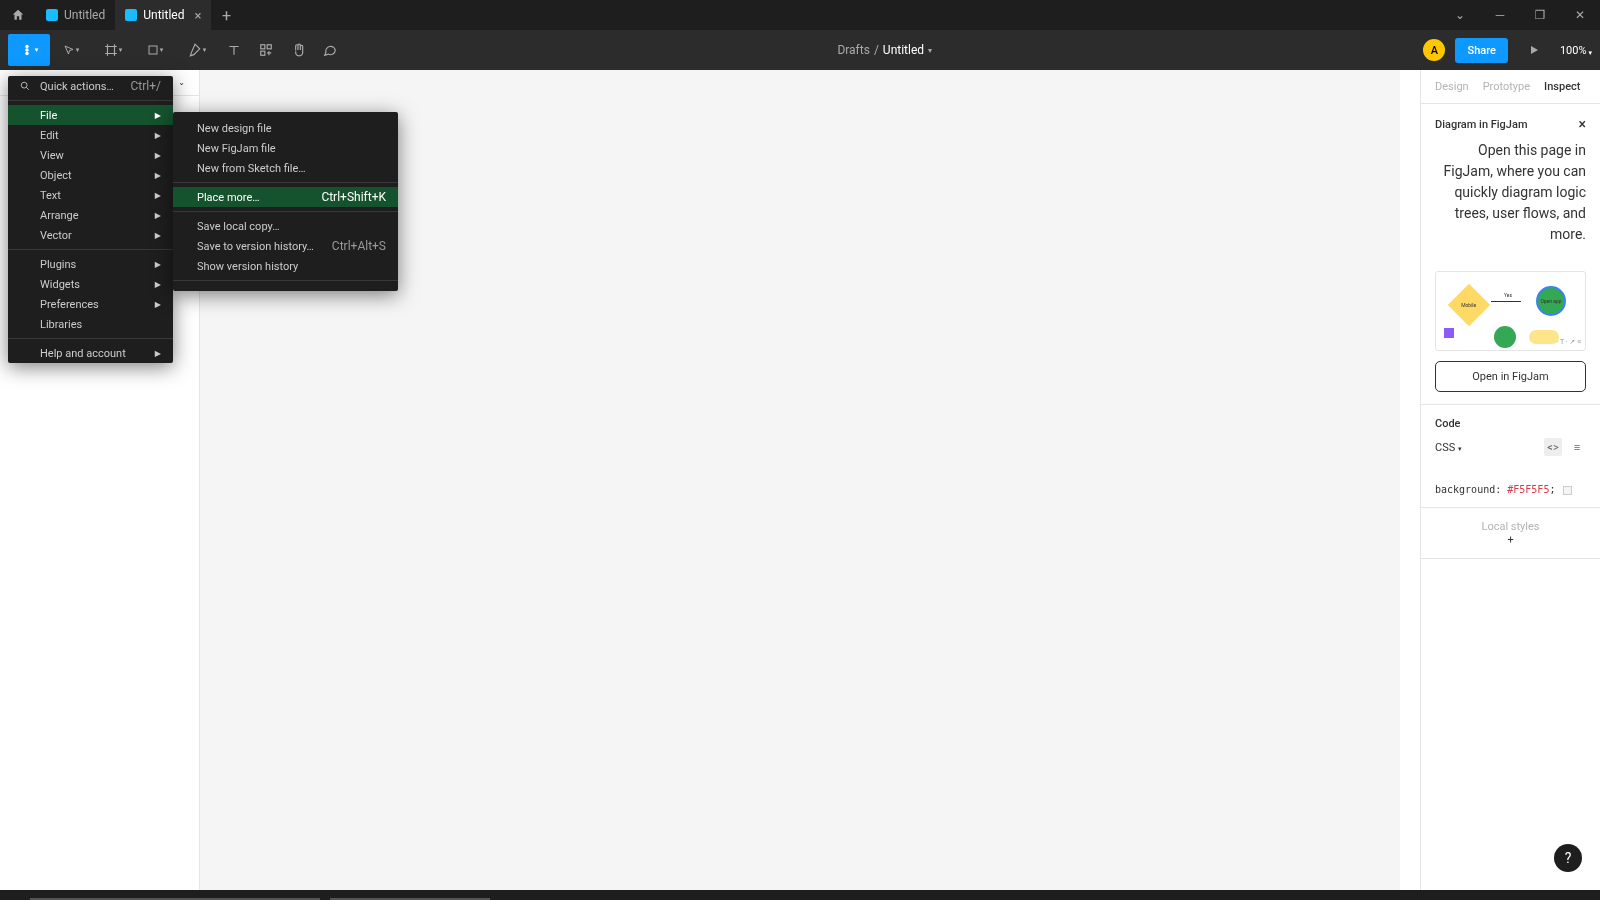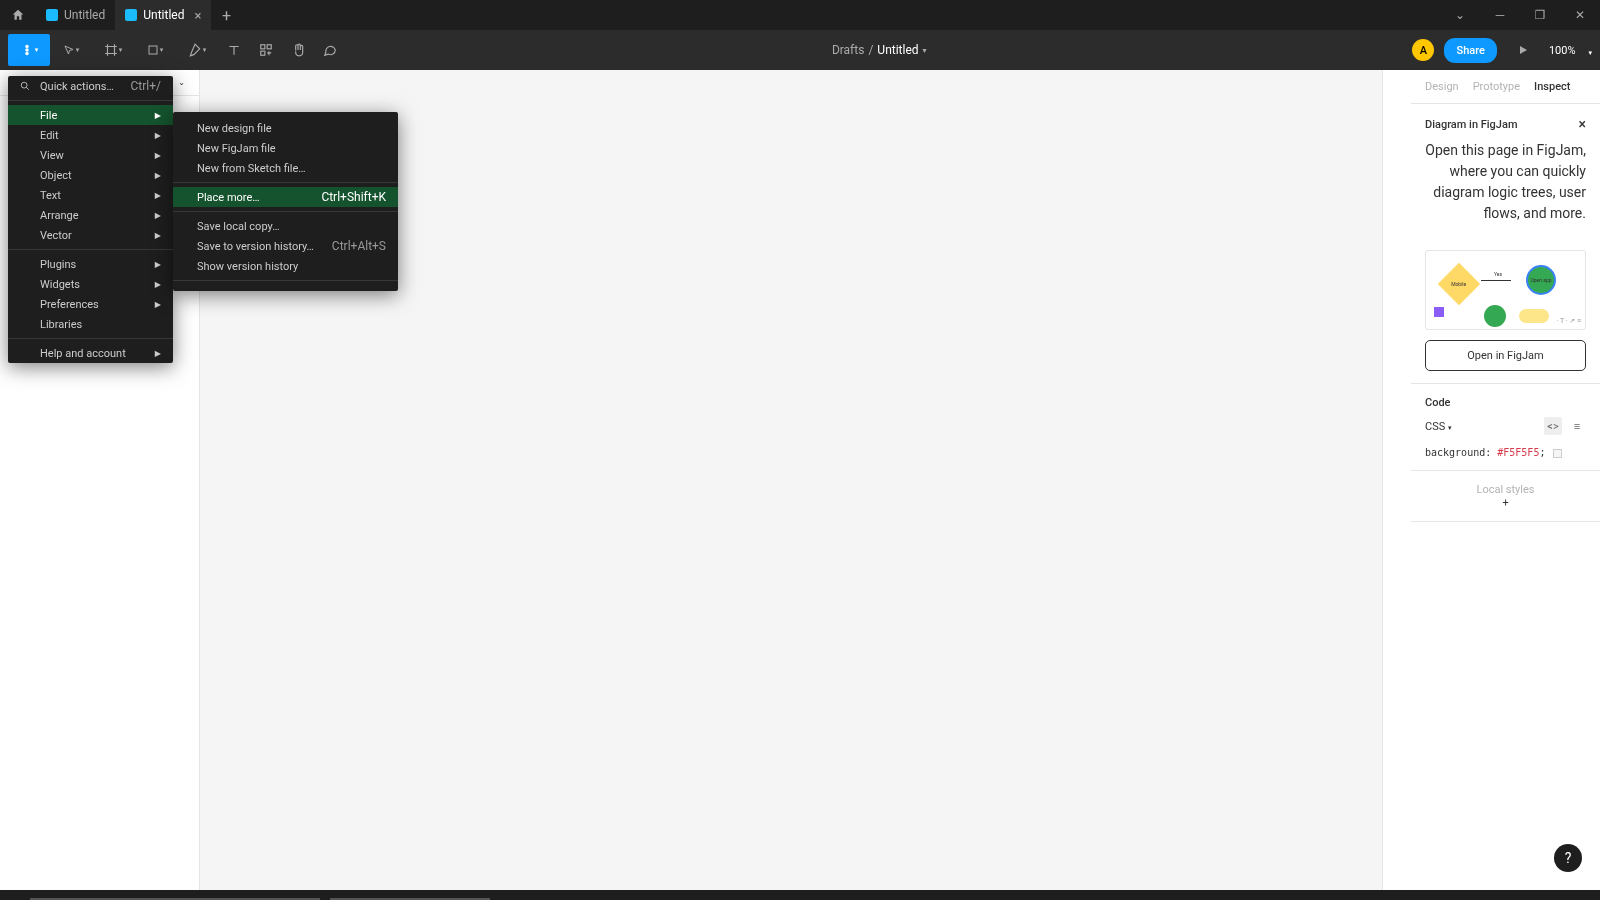--- a/index.html
+++ b/index.html
@@ -20,42 +20,42 @@
 .toolbar { height: 40px; background: #2c2c2c; display: flex; align-items: center; padding: 0 8px; }
 .tool-group { display: flex; align-items: center; height: 100%; }
 .tool-btn { width: 32px; height: 32px; display: flex; align-items: center; justify-content: center; color: #aaa; border-radius: 2px; position: relative; }
 .tool-btn.active { background: #0d99ff; color: #fff; }
 .tool-btn .chevron { font-size: 7px; margin-left: 1px; }
 .tool-wide { width: 42px; }
 .toolbar-center { flex: 1; display: flex; align-items: center; justify-content: center; gap: 4px; color: #aaa; font-size: 12px; }
 .toolbar-center .title { color: #fff; }
 .toolbar-right { display: flex; align-items: center; gap: 10px; }
 .avatar { width: 22px; height: 22px; border-radius: 50%; background: #ffc700; color: #000; display: flex; align-items: center; justify-content: center; font-size: 11px; font-weight: 500; }
-.share-btn { background: #0d99ff; color: #fff; padding: 6px 12px; border-radius: 11px; font-size: 11px; font-weight: 500; }
-.zoom { color: #fff; font-size: 11px; display: flex; align-items: flex-end; gap: 13px; }
+.share-btn { background: #0d99ff; color: #fff; padding: 6px 12px; border-radius: 3px; font-size: 11px; font-weight: 500; }
+.zoom { color: #fff; font-size: 11px; display: flex; align-items: flex-end; gap: 2px; }
 
 
 .left-panel { position: absolute; left: 0; top: 70px; width: 200px; bottom: 10px; background: #fff; border-right: 1px solid #e5e5e5; }
 .page-hdr { display: flex; align-items: center; padding: 6px 14px; font-size: 11px; color: #333; border-bottom: 1px solid #e5e5e5; }
 
 
 .canvas { position: absolute; left: 200px; top: 70px; right: 200px; bottom: 10px; background: #f5f5f5; }
 
 
-.right-panel { position: absolute; right: 0; top: 70px; width: 218px; bottom: 10px; background: #fff; border-left: 1px solid #e5e5e5; padding-left: 28px; }
+.right-panel { position: absolute; right: 0; top: 70px; width: 180px; bottom: 10px; background: #fff; border-left: 1px solid #e5e5e5; }
 .rp-tabs { display: flex; gap: 14px; padding: 10px 14px; border-bottom: 1px solid #e5e5e5; font-size: 11px; }
 .rp-tab { color: #b3b3b3; }
 .rp-tab.active { color: #333; font-weight: 500; }
 .rp-section { padding: 12px 14px; border-bottom: 1px solid #e5e5e5; }
 .rp-section-hdr { display: flex; align-items: center; justify-content: space-between; font-size: 11px; font-weight: 500; margin-bottom: 8px; }
 .rp-close { color: #333; font-size: 14px; }
 .rp-text { font-size: 14px; color: #333; line-height: 1.5; margin-bottom: 26px; text-align: right; }
 .rp-preview { border: 1px solid #e5e5e5; border-radius: 3px; height: 80px; background: #fff; margin-bottom: 10px; position: relative; }
 .rp-open-btn { width: 100%; border: 1px solid #333; border-radius: 5px; padding: 8px 0; text-align: center; font-size: 11px; background: #fff; }
-.rp-code-lang { display: flex; align-items: center; justify-content: space-between; font-size: 11px; color: #333; margin-bottom: 12px; }
+.rp-code-lang { display: flex; align-items: center; justify-content: space-between; font-size: 11px; color: #333; margin-bottom: 28px; }
 .rp-code-icons { display: flex; gap: 6px; }
 .rp-code-icon { width: 18px; height: 18px; display: flex; align-items: center; justify-content: center; border-radius: 2px; color: #666; font-size: 11px; }
 .rp-code-icon.active { background: #eee; }
 .rp-code-line { font-family: Menlo, Consolas, monospace; font-size: 10px; color: #333; }
 .rp-code-line .hex { color: #d73a49; }
 .rp-swatch { display: inline-block; width: 9px; height: 9px; border: 1px solid #ccc; vertical-align: middle; margin-left: 2px; }
 .rp-localstyles { display: flex; align-items: center; justify-content: space-between; font-size: 11px; color: #b3b3b3; flex-direction: column; }
 
 
 .main-menu { position: absolute; left: 8px; top: 76px; background: #1e1e1e; color: #ccc; border-radius: 2px; box-shadow: 0 4px 20px rgba(0,0,0,0.5); padding: 0 0; width: 165px; z-index: 100; }

